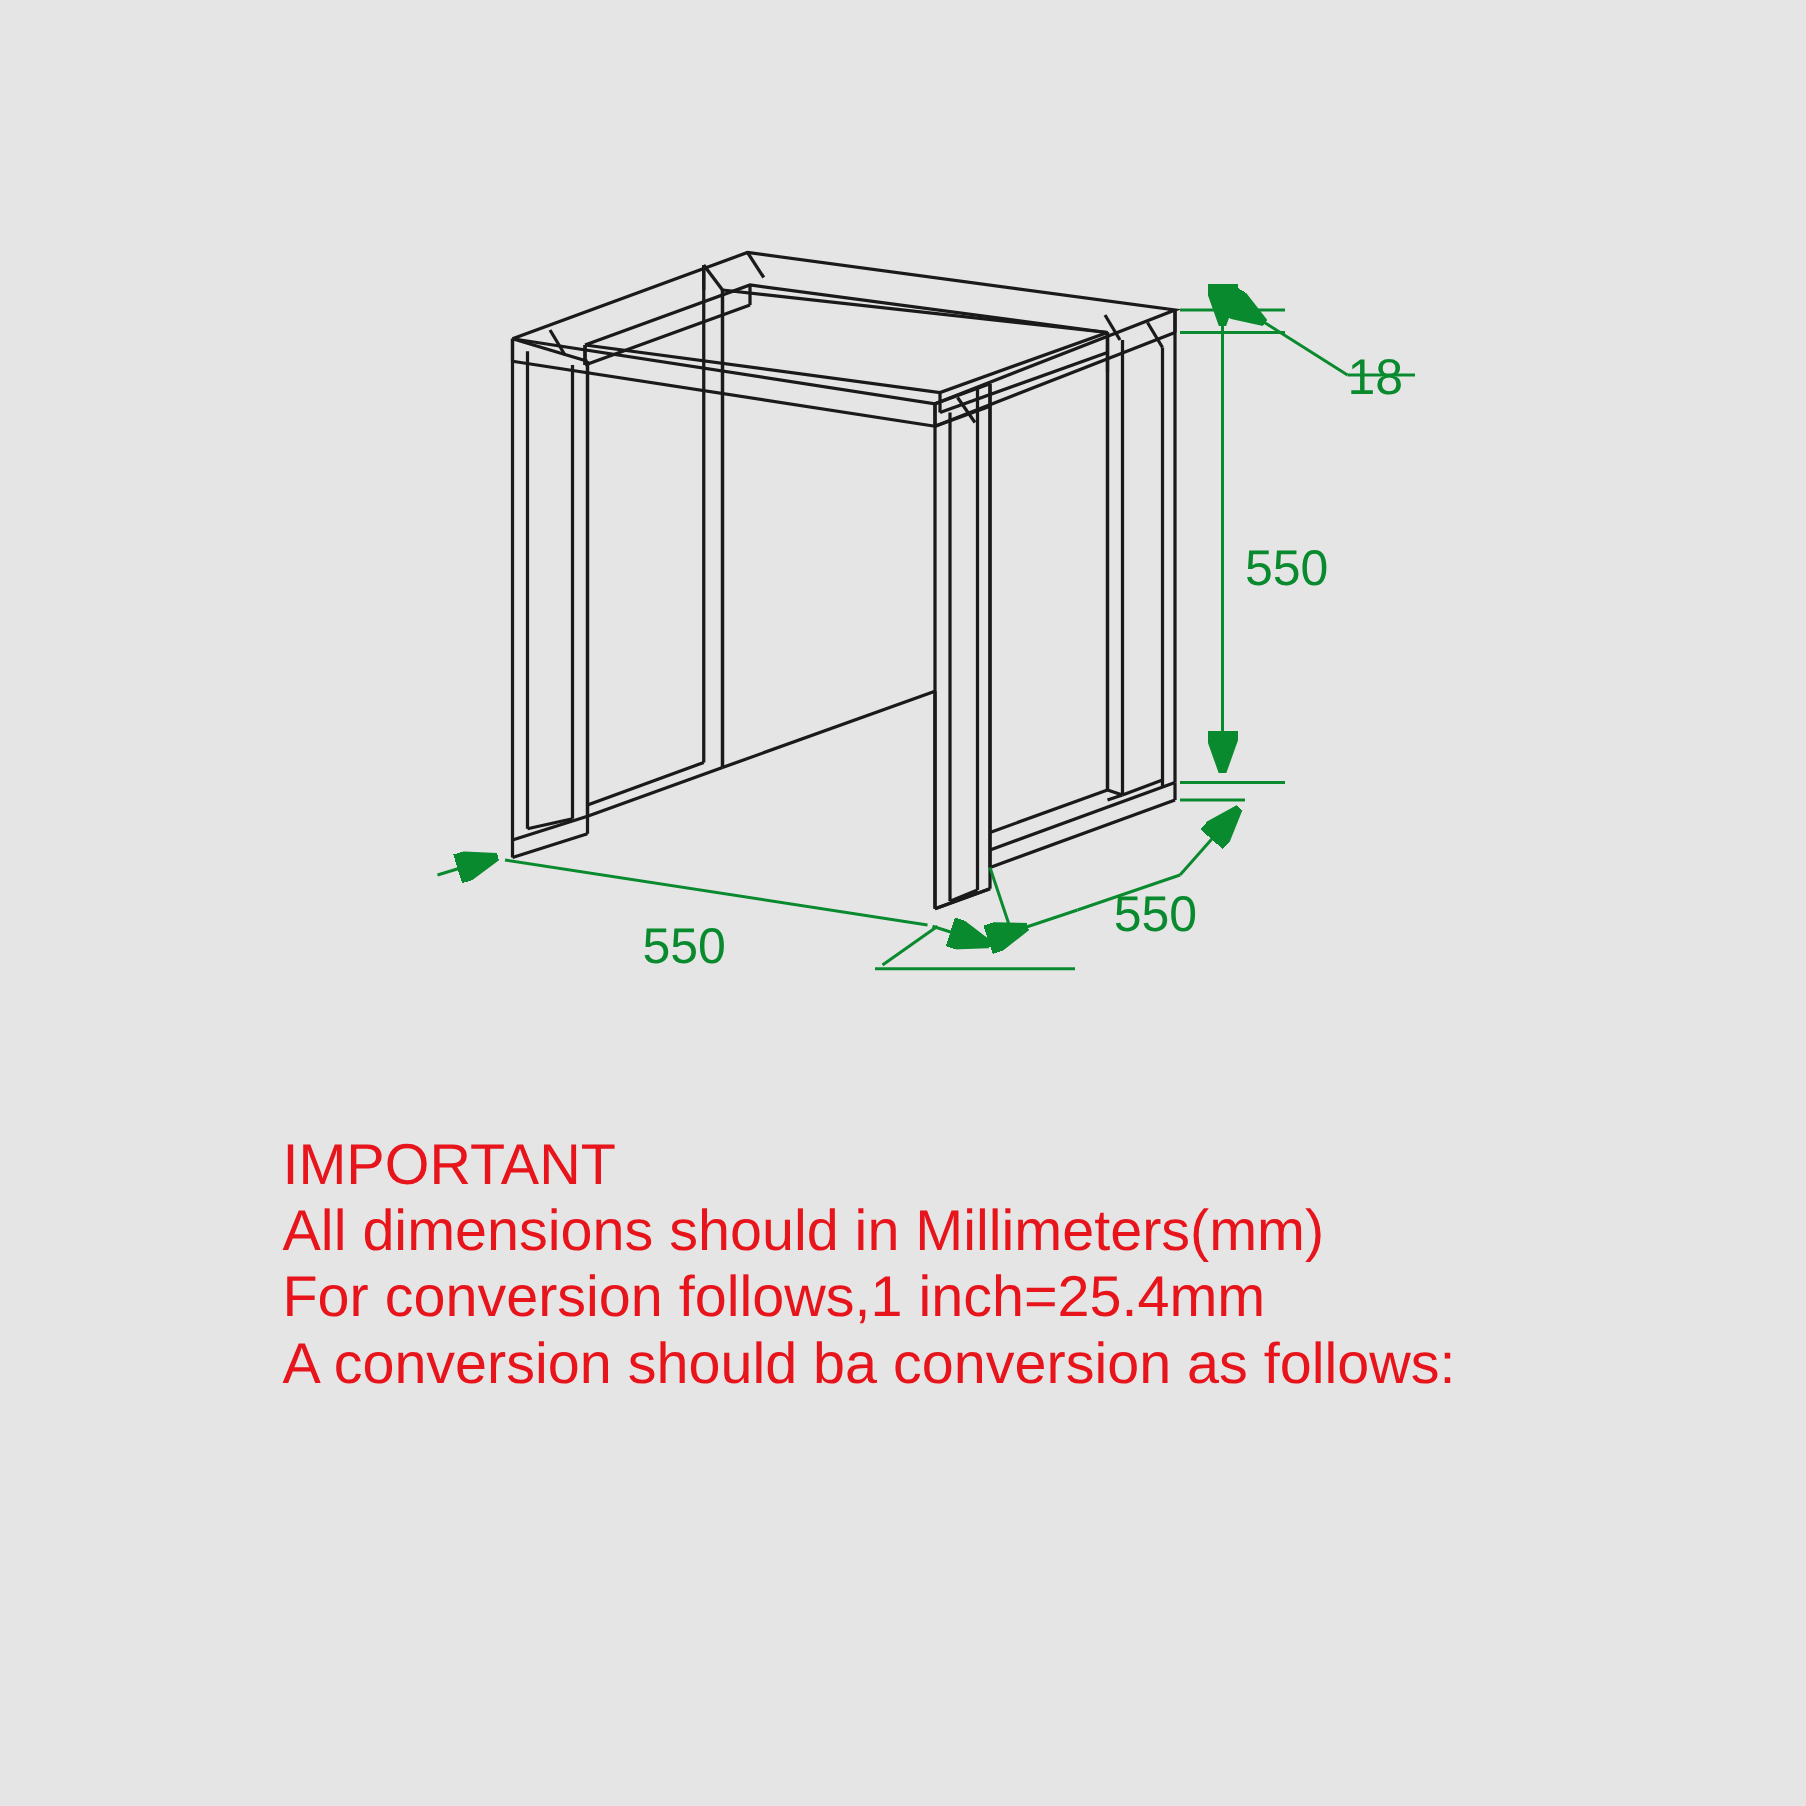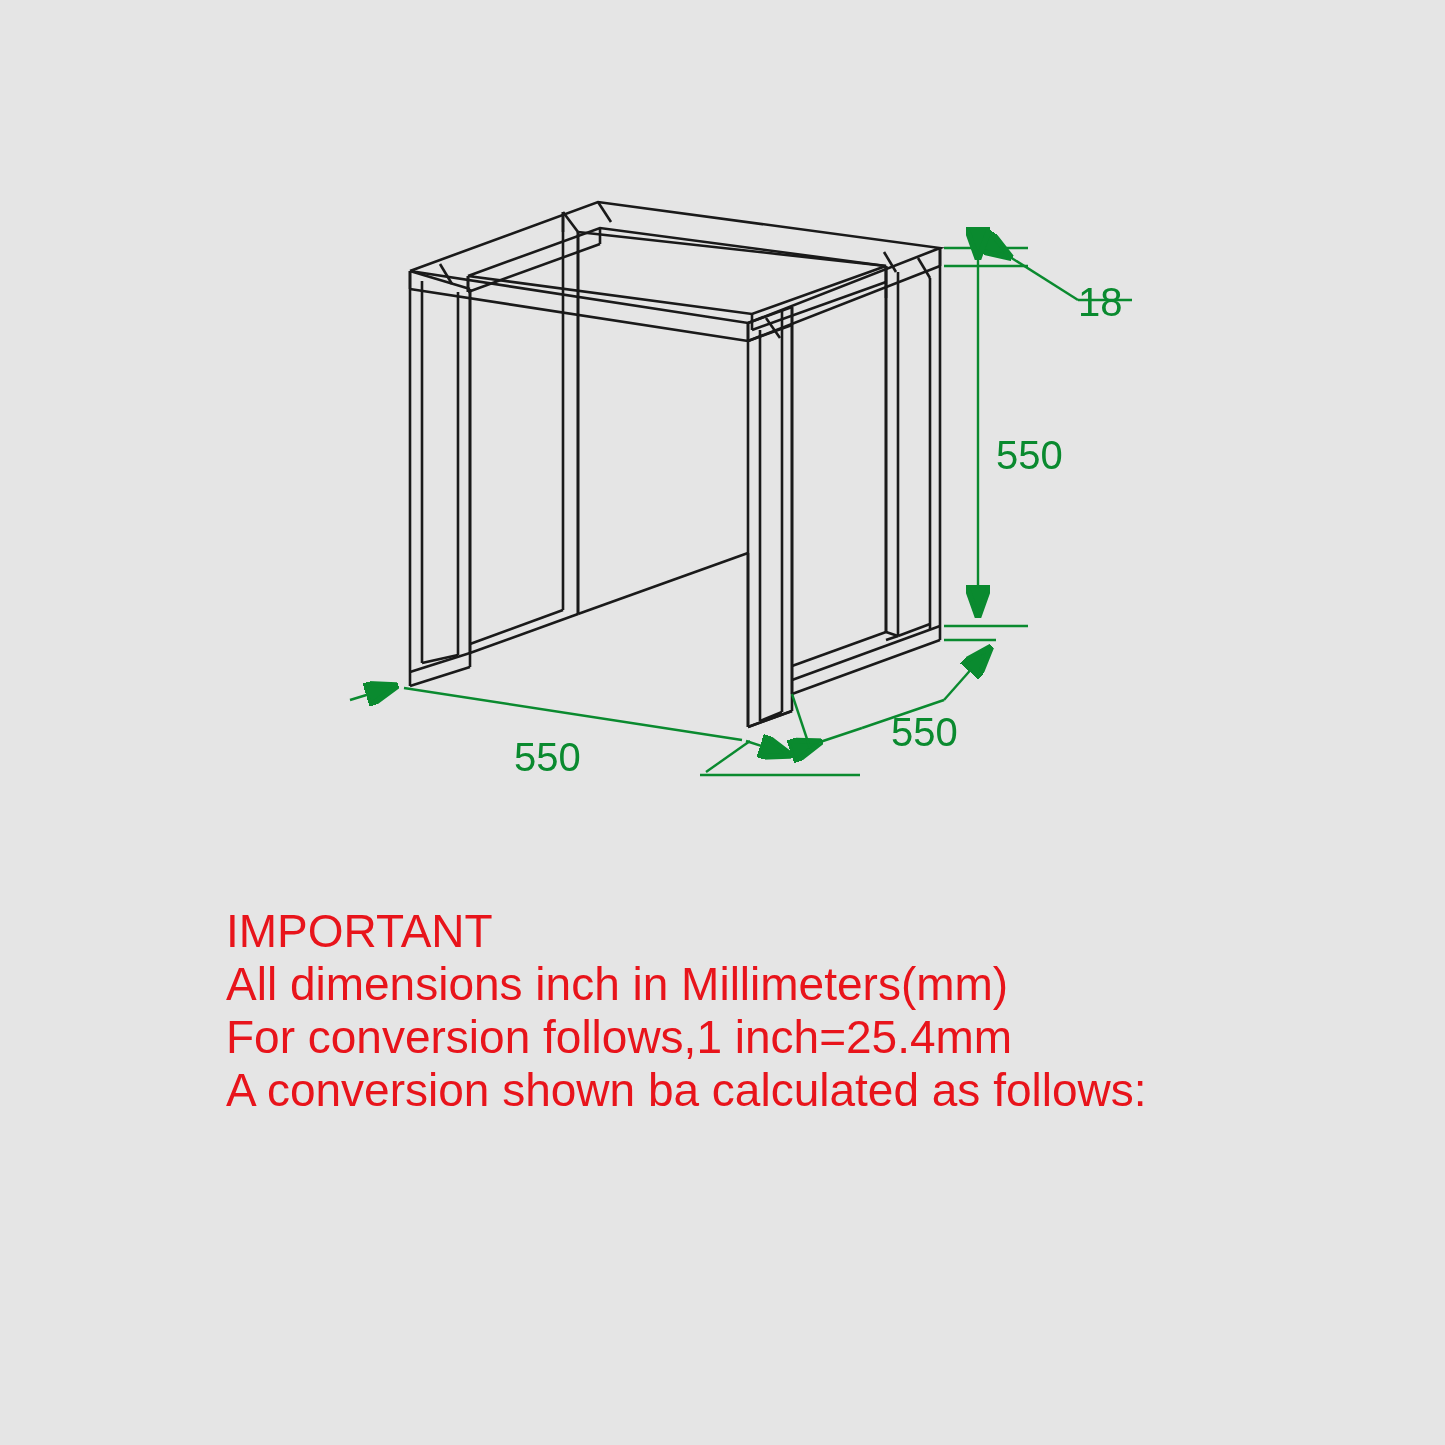--- a/index.html
+++ b/index.html
@@ -178,18 +178,18 @@
     </g>
   </svg>
 
   <div class="dim-label" style="left:1078px; top:280px;">18</div>
   <div class="dim-label" style="left:996px; top:433px;">550</div>
   <div class="dim-label" style="left:514px; top:735px;">550</div>
   <div class="dim-label" style="left:891px; top:710px;">550</div>
 
   <div class="notes">
     <div class="notes-line">IMPORTANT</div>
-    <div class="notes-line">All dimensions inch in Millimeters(mm)</div>
+    <div class="notes-line">All dimensions should in Millimeters(mm)</div>
     <div class="notes-line">For conversion follows,1 inch=25.4mm</div>
-    <div class="notes-line">A conversion shown ba calculated as follows:</div>
+    <div class="notes-line">A conversion should ba conversion as follows:</div>
   </div>
 
 </div>
 
 </body></html>

